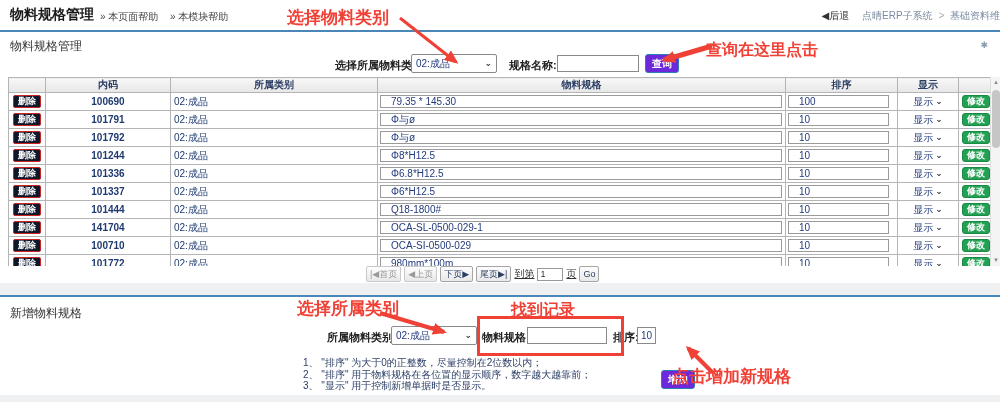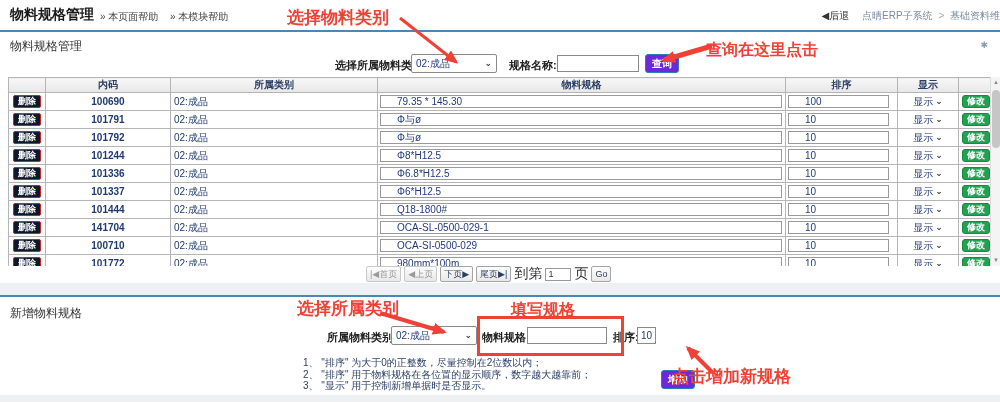--- a/index.html
+++ b/index.html
@@ -42,40 +42,40 @@
   table.spec th{height:13px;background:linear-gradient(#f7f7f7,#e7e7e7);
                 font-size:10px;font-weight:bold;color:#2b3e63;}
   table.spec td{height:17px;font-size:10px;color:#1f3a70;vertical-align:middle;background:#fff;}
   .c-code{text-align:center;font-weight:bold;}
   .c-cat{padding-left:3px !important;}
   .btn-del{background:#0f172a;border:1px solid #c22;border-radius:2px;color:#fff;font-size:9px;
            font-weight:bold;padding:1px 4px;margin-left:4px;cursor:pointer;font-family:inherit;line-height:1.1;}
   .btn-mod{background:#22a153;border:1px solid #188a42;border-radius:3px;color:#fff;font-size:9px;
            font-weight:bold;padding:1px 4px;margin-left:3px;cursor:pointer;font-family:inherit;line-height:1.1;}
   .spec-input,.sort-input{box-sizing:border-box;height:13px;border:1px solid #9a9a9a;font-size:10px;
-           color:#223a7d;padding:0 16px;font-family:inherit;margin:0 0 0 2px;}
+           color:#223a7d;padding:0 10px;font-family:inherit;margin:0 0 0 2px;}
   .spec-input{width:calc(100% - 5px);}
   .sort-input{width:calc(100% - 10px);}
   .mini-select{display:flex;align-items:center;justify-content:center;gap:2px;font-size:10px;
            color:#223a7d;cursor:pointer;}
   
   .vscroll{position:absolute;left:990px;top:45px;width:10px;height:189px;background:#f4f4f4;
            border-left:1px solid #ddd;}
   .vs-arrow{position:absolute;left:0;width:10px;height:11px;font-size:6px;color:#888;
             text-align:center;line-height:11px;cursor:pointer;}
   .vs-thumb{position:absolute;left:1px;top:13px;width:8px;height:58px;background:#c6c6c6;
             border-radius:4px;cursor:pointer;}
   
   .pagination{position:absolute;left:362px;top:234px;height:16px;white-space:nowrap;
               display:flex;align-items:center;gap:3px;background:#fff;padding-left:4px;}
   .pg-btn{font-size:9px;padding:2px 3px;border:1px solid #a5a5a5;border-radius:2px;
           background:linear-gradient(#fdfdfd,#e8e8e8);color:#2b3e63;cursor:pointer;
           font-family:inherit;line-height:1.2;}
   .pg-btn.disabled{color:#9a9a9a;border-color:#c9c9c9;cursor:default;}
-  .pg-text{font-size:14px;color:#333;}
+  .pg-text{font-size:10px;color:#333;text-decoration:underline;}
   .pg-input{box-sizing:border-box;width:26px;height:13px;border:1px solid #999;font-size:9px;
             text-align:left;padding:0 2px;font-family:inherit;color:#333;}
   .pg-summary{font-size:10px;color:#223a7d;margin-left:6px;}
   .num-red{color:#d91e1e;}
   .num-blue{color:#2b50d8;}
   
   .notes-label{position:absolute;left:303px;top:357px;font-size:10px;font-weight:bold;color:#d81e1e;margin-top:44px;}
   .notes{position:absolute;left:303px;top:357px;font-size:10px;color:#2c3e66;line-height:11.5px;}
   
   .annot{position:absolute;color:#f04136;font-weight:bold;z-index:60;white-space:nowrap;
@@ -320,21 +320,21 @@
   <div>1、 "排序" 为大于0的正整数，尽量控制在2位数以内；</div>
   <div>2、 "排序" 用于物料规格在各位置的显示顺序，数字越大越靠前；</div>
   <div>3、 "显示" 用于控制新增单据时是否显示。</div>
 </div>
 
 <div class="bottomstrip"></div>
 
 <span class="annot" style="left:287px;top:6px;font-size:17px;">选择物料类别</span>
 <span class="annot" style="left:706px;top:40px;font-size:16px;">查询在这里点击</span>
 <span class="annot" style="left:297px;top:297px;font-size:17px;">选择所属类别</span>
-<span class="annot" style="left:511px;top:300px;font-size:16px;">填写规格</span>
+<span class="annot" style="left:511px;top:300px;font-size:16px;">找到记录</span>
 <span class="annot" style="left:672px;top:365px;font-size:17px;">点击增加新规格</span>
 <div class="red-rect"></div>
 
 <svg class="overlay-svg">
   <defs>
     <marker id="ah" markerUnits="userSpaceOnUse" markerWidth="14" markerHeight="12" refX="11" refY="6" orient="auto">
       <path d="M0,0 L14,6 L0,12 Z" fill="#f04136"></path>
     </marker>
   </defs>
   <line x1="400" y1="18" x2="456" y2="62" stroke="#f04136" stroke-width="3" marker-end="url(#ah)"></line>

